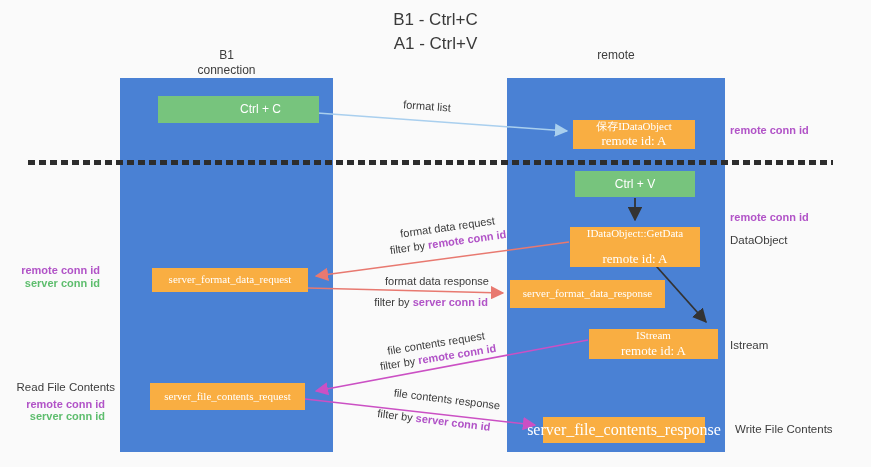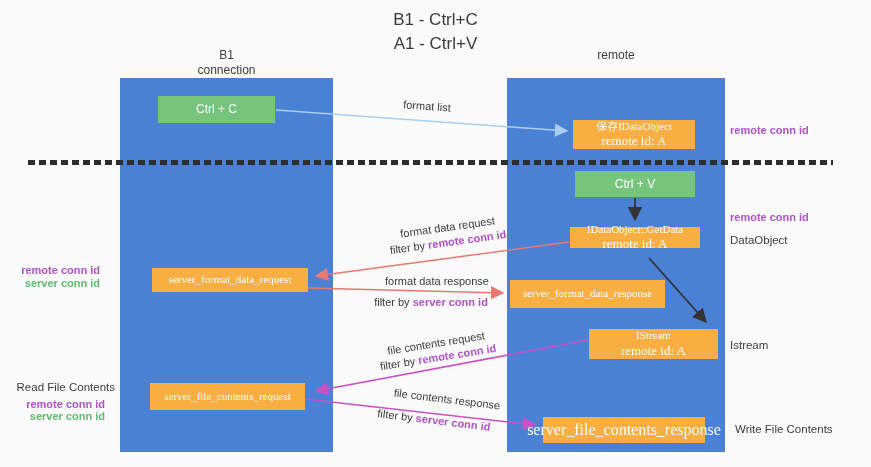--- a/index.html
+++ b/index.html
@@ -92,34 +92,34 @@
     </defs>
     <path d="M276,110 L567,131" stroke="#a9cfee" stroke-width="1.5" fill="none" marker-end="url(#m-blue)"></path>
     <path d="M635,198 L635,220" stroke="#333333" stroke-width="1.8" fill="none" marker-end="url(#m-black)"></path>
     <path d="M649,258 L706,322" stroke="#333333" stroke-width="1.8" fill="none" marker-end="url(#m-black)"></path>
     <path d="M569,242 L316,276" stroke="#e87970" stroke-width="1.5" fill="none" marker-end="url(#m-salmon)"></path>
     <path d="M308,288 L503,293" stroke="#e87970" stroke-width="1.5" fill="none" marker-end="url(#m-salmon)"></path>
     <path d="M588,340 L316,391" stroke="#cb50c4" stroke-width="1.5" fill="none" marker-end="url(#m-magenta)"></path>
     <path d="M305,399 L535,425" stroke="#cb50c4" stroke-width="1.5" fill="none" marker-end="url(#m-magenta)"></path>
   </svg>
 
-  <div class="box green" style="left:158px;top:96px;width:117px;height:27px;">
+  <div class="box green" style="left:158px;top:96px;width:117px;height:27px;padding-left:44px;">
     <span>Ctrl + C</span>
   </div>
 
   <div class="box orange" style="left:573px;top:120px;width:122px;height:29px;font-size:11px;">
     <span>保存IDataObject</span>
     <span class="l2">remote id: A</span>
   </div>
 
   <div class="box green" style="left:575px;top:171px;width:120px;height:26px;">
     <span>Ctrl + V</span>
   </div>
 
-  <div class="box orange" style="left:570px;top:227px;width:130px;height:21px;font-size:11px;">
+  <div class="box orange" style="left:570px;top:227px;width:130px;height:40px;font-size:11px;justify-content:space-between;">
     <span>IDataObject::GetData</span>
     <span class="l2">remote id: A</span>
   </div>
 
   <div class="box orange" style="left:152px;top:268px;width:156px;height:24px;font-size:11px;">
     <span>server_format_data_request</span>
   </div>
 
   <div class="box orange" style="left:510px;top:280px;width:155px;height:28px;font-size:11px;">
     <span>server_format_data_response</span>

